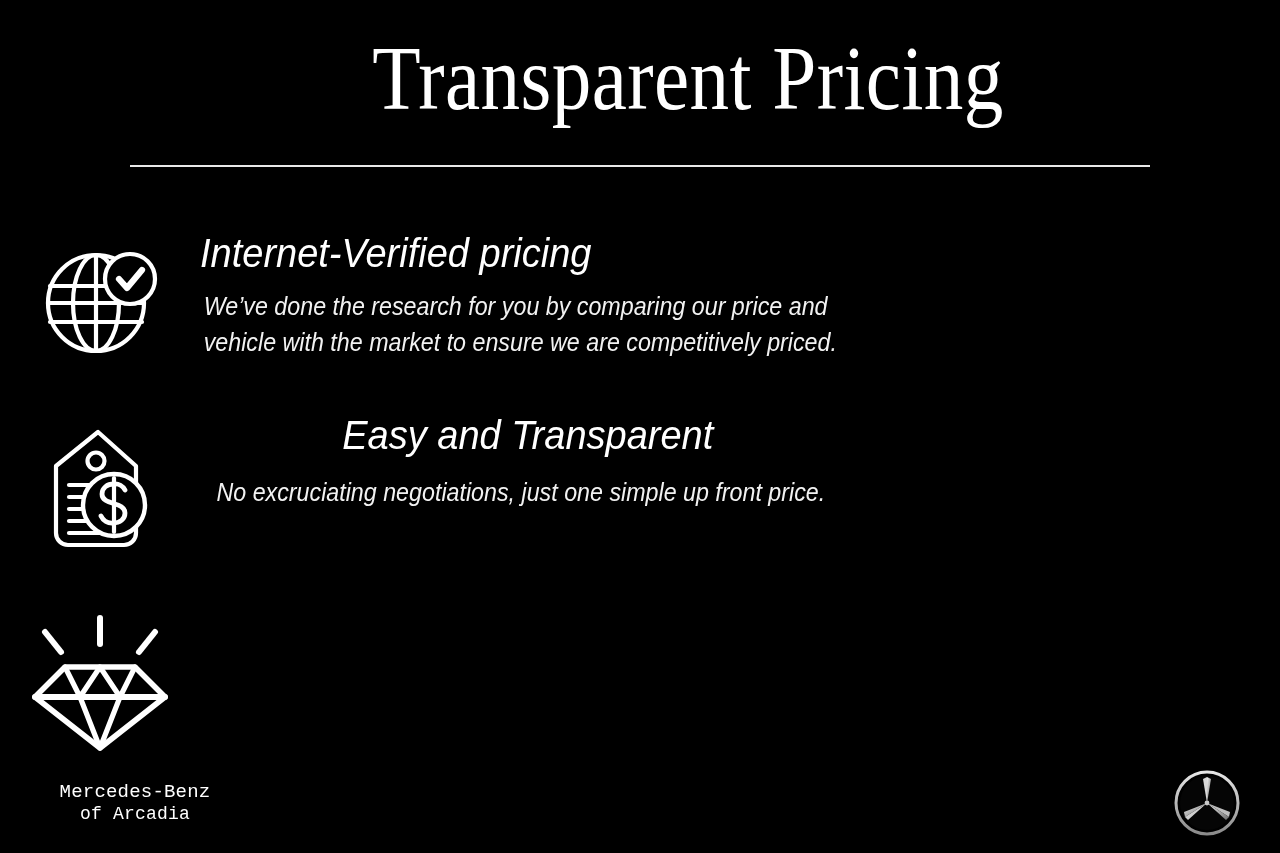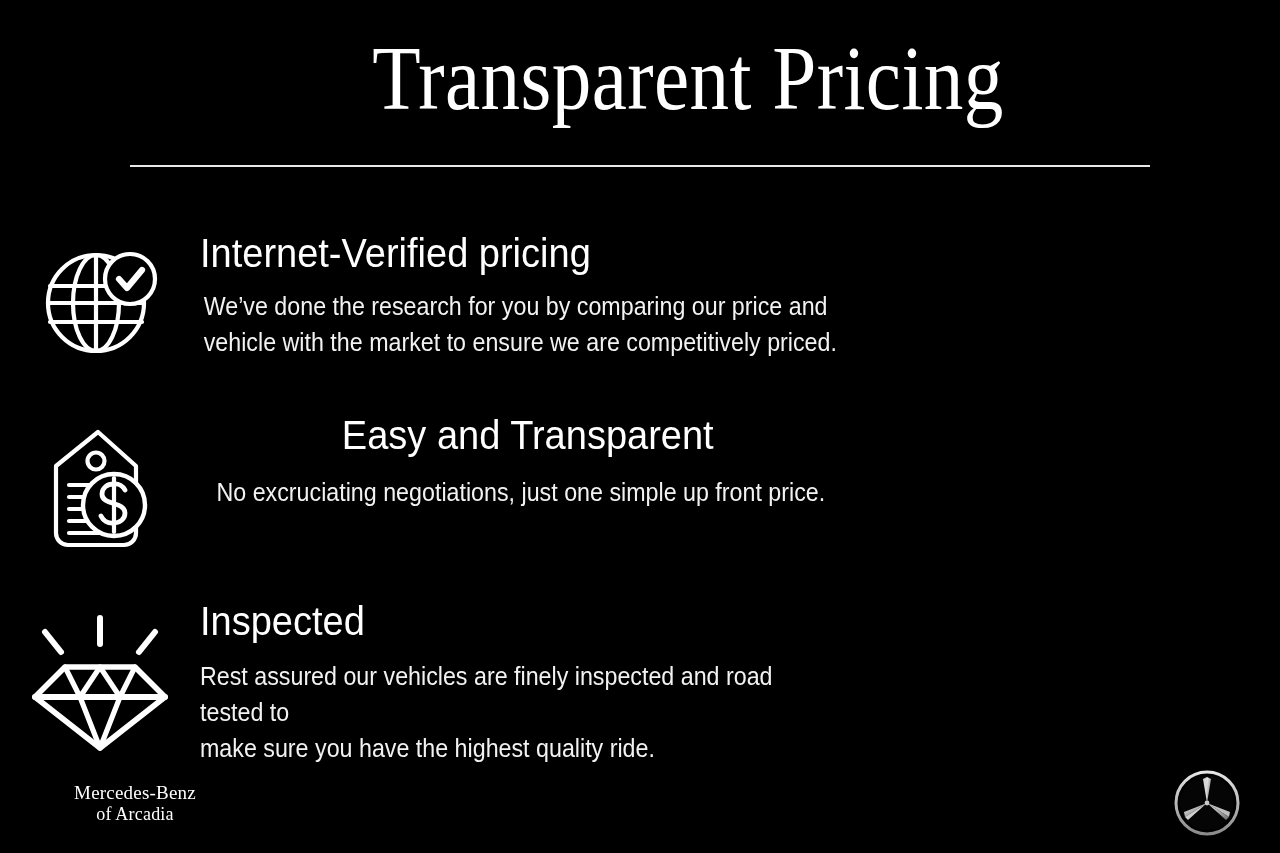--- a/index.html
+++ b/index.html
@@ -51,20 +51,21 @@
     height: 2px;
     background: #e8e8e8;
   }
 
   
   .features {
     position: absolute;
     left: 0;
     top: 232px;
     width: 1040px;
+    font-style: italic;
   }
   .feature {
     position: relative;
     display: flex;
     align-items: flex-start;
     min-height: 150px;
   }
   .feature-icon {
     width: 200px;
     flex: 0 0 200px;
@@ -110,21 +111,21 @@
   .feature.row-2 .feature-heading { margin-bottom: 18px; }
   .feature.row-3 .feature-heading { margin-bottom: 16px; }
 
   
   .brand-wordmark {
     position: absolute;
     left: 40px;
     top: 782px;
     width: 190px;
     text-align: center;
-    font-family: Liberation Serif, serif;
+    font-family: Liberation Mono, monospace;
     color: #ffffff;
     line-height: 1.15;
   }
   .brand-name {
     display: block;
     font-size: 19px;
     letter-spacing: 0.2px;
   }
   .brand-sub {
     display: block;
@@ -196,25 +197,20 @@
       <div class="feature-icon">
         <svg width="150" height="140" viewBox="0 0 150 140" fill="none" stroke="#ffffff" stroke-width="6" stroke-linecap="round" stroke-linejoin="round">
           <line x1="75" y1="4" x2="75" y2="30"></line>
           <line x1="20" y1="18" x2="36" y2="38"></line>
           <line x1="130" y1="18" x2="114" y2="38"></line>
           <path d="M40 53 L110 53 L140 83 L75 134 L10 83 Z" stroke-width="5.6"></path>
           <line x1="10" y1="83" x2="140" y2="83"></line>
           <path d="M40 53 L55 83 L75 53 L95 83 L110 53" stroke-width="5.2"></path>
           <path d="M55 83 L75 134 L95 83" stroke-width="5.2"></path>
         </svg>
-      </div>
-      <div class="feature-text">
-        <h2 class="feature-heading">Inspected</h2>
-        <p class="feature-body">Rest assured our vehicles are finely inspected and road tested to
-make sure you have the highest quality ride.</p>
       </div>
     </div>
 
   </div>
 
   <div class="brand-wordmark">
     <span class="brand-name">Mercedes-Benz</span>
     <span class="brand-sub">of Arcadia</span>
   </div>
 

